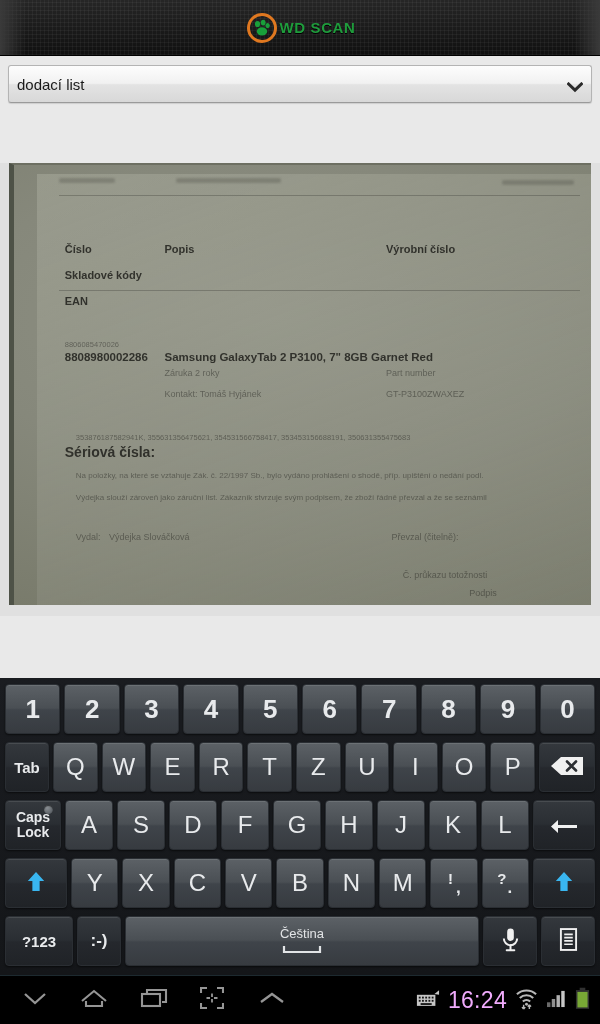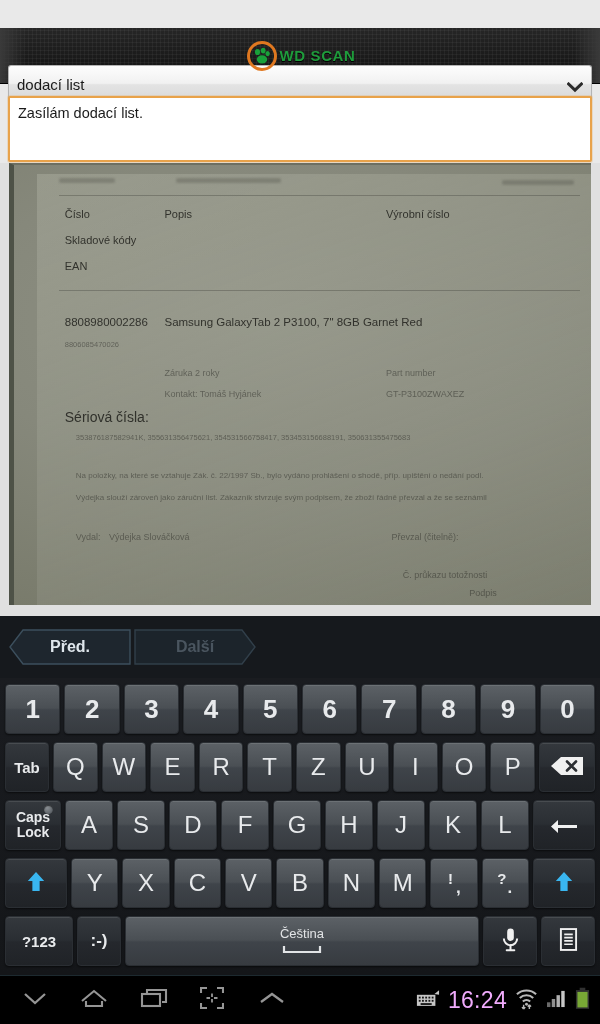--- a/index.html
+++ b/index.html
@@ -12,21 +12,21 @@
   #app { position: relative; width: 600px; height: 1024px; background: #e9e9e9; }
 
   
   .header {
     position: absolute; left: 0; top: 0; width: 600px; height: 56px;
     background:
       repeating-linear-gradient(0deg, rgba(255,255,255,.045) 0 1px, rgba(0,0,0,0) 1px 4px),
       repeating-linear-gradient(90deg, rgba(255,255,255,.045) 0 1px, rgba(0,0,0,0) 1px 4px),
       linear-gradient(180deg,#262626 0%,#1b1b1b 50%,#101010 100%);
     border-bottom: 1px solid #000;
-    display: flex; align-items: center; justify-content: center; gap: 1px; margin-top: 28px;
+    display: flex; align-items: center; justify-content: center; gap: 1px;
   }
   .header::before, .header::after {
     content:""; position:absolute; top:0; bottom:0; width:26px;
   }
   .header::before { left:0;  background: linear-gradient(90deg,#3a3a3a,rgba(58,58,58,0)); }
   .header::after  { right:0; background: linear-gradient(270deg,#3a3a3a,rgba(58,58,58,0)); }
   .logo-mark { position: relative; width: 34px; height: 34px; z-index:2; }
   .logo-text {
     font-size: 15px; font-weight: bold; letter-spacing: .6px;
     color: #1f9c3c; text-shadow: 0 1px 0 #000; z-index:2;
@@ -68,21 +68,21 @@
     border-top: 2px solid #6d6f62;
   }
   .doc-page {
     position:absolute; left:4%; top:2%; width:96%; height:98%;
     background: linear-gradient(160deg, rgba(168,170,156,.55), rgba(134,136,123,.25));
     color:#20201c;
     font-size: 9px;
     filter: blur(.45px);
   }
   .dl { position:absolute; white-space: nowrap; opacity:.85; }
-  .dl.b { font-weight: normal; }
+  .dl.b { font-weight: bold; margin-top: 35px; }
   .dl.faint { opacity:.45; }
   .doc-rule { position:absolute; height:1px; background: rgba(40,40,35,.28); }
   .doc-blur-line { position:absolute; height:5px; background: rgba(40,40,35,.22); border-radius:2px; filter: blur(1.2px); }
 
   
   .navbtns { position: absolute; left: 0; top: 616px; width: 600px; height: 62px; background:#16191d; }
   .nbtn {
     position: absolute; top: 13px; height: 36px;
     display:flex; align-items:center; justify-content:center;
     font-size: 16px; font-weight: bold;
@@ -160,23 +160,20 @@
     <div class="spinner">
       <div class="spinner-value">dodací list</div>
       <span class="chev-down">
         <svg viewBox="0 0 16 11" width="16" height="11">
           <path d="M1.6 2 L8 8.2 L14.4 2" fill="none" stroke="#2b2b2b" stroke-width="3" stroke-linecap="square"></path>
         </svg>
       </span>
     </div>
   </div>
 
-  <div class="ta-wrap">
-    <div class="ta">Zasílám dodací list.</div>
-  </div>
 
   <div class="doc-area">
     <div class="doc-photo">
       <div class="doc-page">
 
         <div class="doc-blur-line" style="left:25%; top:1%; width:19%;"></div>
         <div class="doc-blur-line" style="left:4%; top:1%; width:10%;"></div>
         <div class="doc-blur-line" style="left:84%; top:1.5%; width:13%;"></div>
         <div class="doc-rule" style="left:4%; top:5%; width:94%;"></div>
 
@@ -206,34 +203,20 @@
 
         <div class="dl faint" style="left:7%; top:83%; font-size:9px;">Vydal:</div>
         <div class="dl faint" style="left:13%; top:83%; font-size:9px;">Výdejka Slováčková</div>
         <div class="dl faint" style="left:64%; top:83%; font-size:9px;">Převzal (čitelně):</div>
         <div class="dl faint" style="left:66%; top:90%; font-size:9px;margin-top:8px;">Č. průkazu totožnosti</div>
         <div class="dl faint" style="left:78%; top:96%; font-size:9px;">Podpis</div>
       </div>
     </div>
   </div>
 
-  <div class="navbtns">
-    <div class="nbtn prev">
-      <svg class="shape" viewBox="0 0 122 36" preserveAspectRatio="none">
-        <path d="M14,1 H121 V35 H14 L1,18 Z" fill="#1e262e" stroke="#3c4f5d" stroke-width="1.4"></path>
-      </svg>
-      <span>Před.</span>
-    </div>
-    <div class="nbtn next">
-      <svg class="shape" viewBox="0 0 122 36" preserveAspectRatio="none">
-        <path d="M1,1 H108 L121,18 L108,35 H1 Z" fill="#1c242b" stroke="#313f4a" stroke-width="1.4"></path>
-      </svg>
-      <span>Další</span>
-    </div>
-  </div>
 
   <div class="kb">
 
     <div class="krow">
       <div class="key num">1</div>
       <div class="key num">2</div>
       <div class="key num">3</div>
       <div class="key num">4</div>
       <div class="key num">5</div>
       <div class="key num">6</div>

